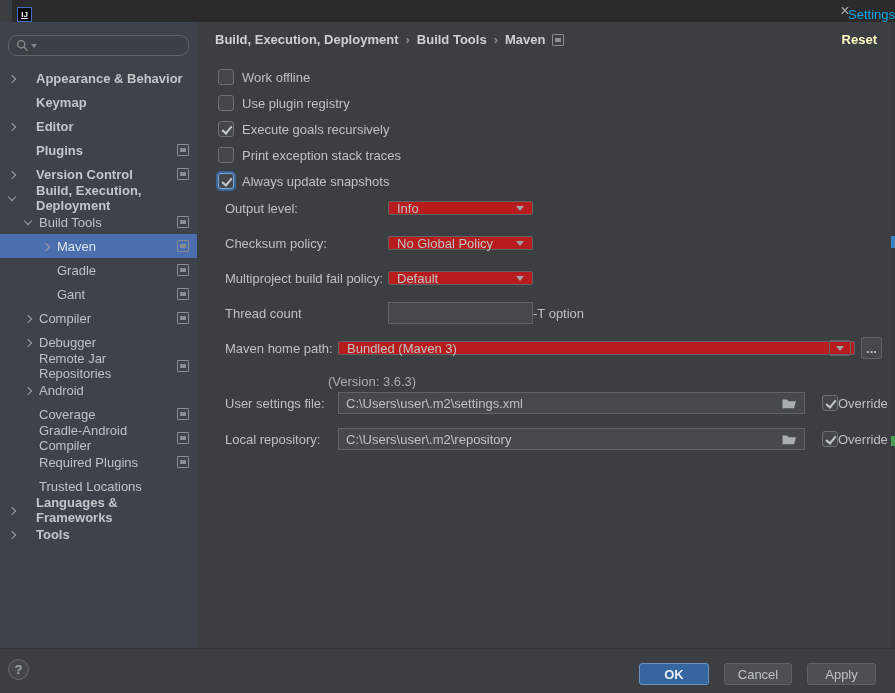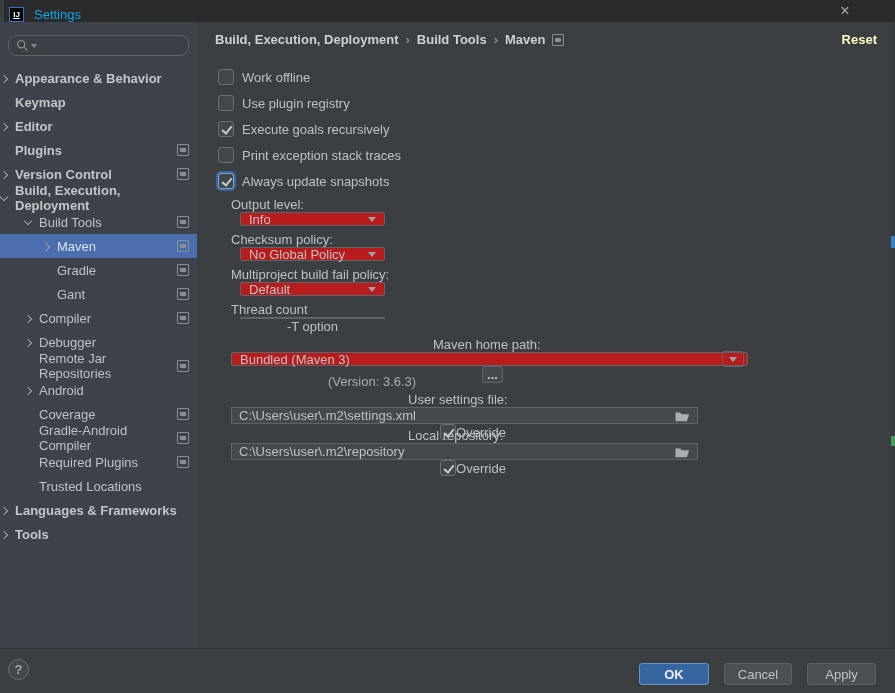--- a/index.html
+++ b/index.html
@@ -5,37 +5,37 @@
   * { box-sizing: border-box; margin: 0; padding: 0; }
   html,body { width:895px; height:693px; overflow:hidden; }
   body {
     font-family: "Liberation Sans", sans-serif;
     font-size: 13px;
     background:#3B3F42;
     color:#BDC1C4;
     position:relative;
   }
   
-  .titlebar{position:absolute;top:0;left:4px;right:0;height:28px;background:#2B2B2B;display:flex;align-items:center;}
+  .titlebar{position:absolute;top:0;left:12px;right:0;height:28px;background:#2B2B2B;display:flex;align-items:center;justify-content:space-between;}
   .logo{width:15px;height:15px;margin-left:5px;background:#000;border:1px solid #3F6FC1;color:#FFF;
         font-size:8px;font-weight:bold;display:flex;align-items:center;justify-content:center;text-decoration:underline;}
   .wtitle{margin-left:10px;color:#0ea5e9;}
   .close-x{position:absolute;right:40px;top:1px;width:20px;height:20px;color:#A9ADB0;font-size:16px;
         display:flex;align-items:center;justify-content:center;cursor:pointer;}
   
   .sidebar{position:absolute;top:22px;left:0;width:197px;height:626px;background:#3E424B;}
   .searchbox{margin:13px 8px 10px 8px;height:21px;border:1px solid #5F6366;border-radius:9px;
         display:flex;align-items:center;padding:0 7px;background:#3B3F46;}
   .searchbox svg{flex:none;}
   .s-caret{width:0;height:0;border-left:3px solid transparent;border-right:3px solid transparent;
         border-top:4px solid #85898C;margin-left:2px;}
   .tree{margin-top:0;}
   .trow{height:24px;display:flex;align-items:center;color:#BFC2C5;cursor:pointer;padding-right:8px;}
   .trow.bold{font-weight:bold;color:#C3C6C9;}
-  .trow.lvl0{}
+  .trow.lvl0{padding-left:8px;gap:13px;}
   .trow.lvl1{padding-left:24px;}
   .trow.lvl2{padding-left:42px;}
   .trow.selected{background:#4B6EAF;color:#DDE2E8;}
   .chev{width:9px;height:9px;position:relative;margin-right:6px;flex:none;}
   .chev.r::before{content:"";position:absolute;left:1px;top:2px;width:5px;height:5px;
         border-right:1.5px solid #9DA1A5;border-top:1.5px solid #9DA1A5;transform:rotate(45deg);}
   .chev.d::before{content:"";position:absolute;left:1px;top:0px;width:5px;height:5px;
         border-right:1.5px solid #9DA1A5;border-top:1.5px solid #9DA1A5;transform:rotate(135deg);}
   .spacer{flex:1;}
   .sq-icon{width:12px;height:12px;border:1px solid #8A8E92;flex:none;position:relative;border-radius:1px;}
@@ -45,21 +45,21 @@
   .crumbs{position:absolute;top:10px;left:18px;display:flex;align-items:center;gap:7px;}
   .crumb{font-weight:bold;color:#CDD1D5;}
   .crumb-sep{color:#8C9093;font-weight:bold;}
   .reset{position:absolute;top:10px;right:18px;color:#fef9c3;font-weight:bold;cursor:pointer;}
   .checks{position:absolute;top:42px;left:21px;}
   .chkrow{height:26px;display:flex;align-items:center;gap:8px;}
   .cb{width:16px;height:16px;border:1px solid #6B7073;border-radius:3px;background:#43474B;position:relative;flex:none;}
   .cb.checked::after{content:"";position:absolute;left:4.5px;top:1.5px;width:4px;height:8px;
         border-right:2px solid #C6CBCF;border-bottom:2px solid #C6CBCF;transform:rotate(40deg);}
   .cb.focused{border-color:#7BA7D7;box-shadow:0 0 0 2px rgba(61,106,165,.9);}
-  .frow{position:absolute;display:flex;align-items:center;height:22px;left:34px;flex-direction:column;}
+  .frow{position:absolute;display:flex;align-items:center;height:22px;left:28px;}
   .flabel{width:163px;flex:none;color:#BDC1C4;}
   .flabel.narrow{width:113px;}
   .combo{display:flex;align-items:center;width:145px;height:14px;border:1px solid #5F6468;border-radius:2px;
         background:#b91c1c;padding:0 8px;color:#BDC1C4;cursor:pointer;}
   .combo .arr{margin-left:auto;width:0;height:0;border-left:4.5px solid transparent;
         border-right:4.5px solid transparent;border-top:5.5px solid #9EA3A7;}
   .combo.wide{width:517px;padding-right:3px;}
   .arrbox{margin-left:auto;width:22px;height:16px;border:1px solid #5F6468;border-radius:2px;
         display:flex;align-items:center;justify-content:center;flex:none;}
   .arrbox .arr2{width:0;height:0;border-left:4.5px solid transparent;border-right:4.5px solid transparent;

